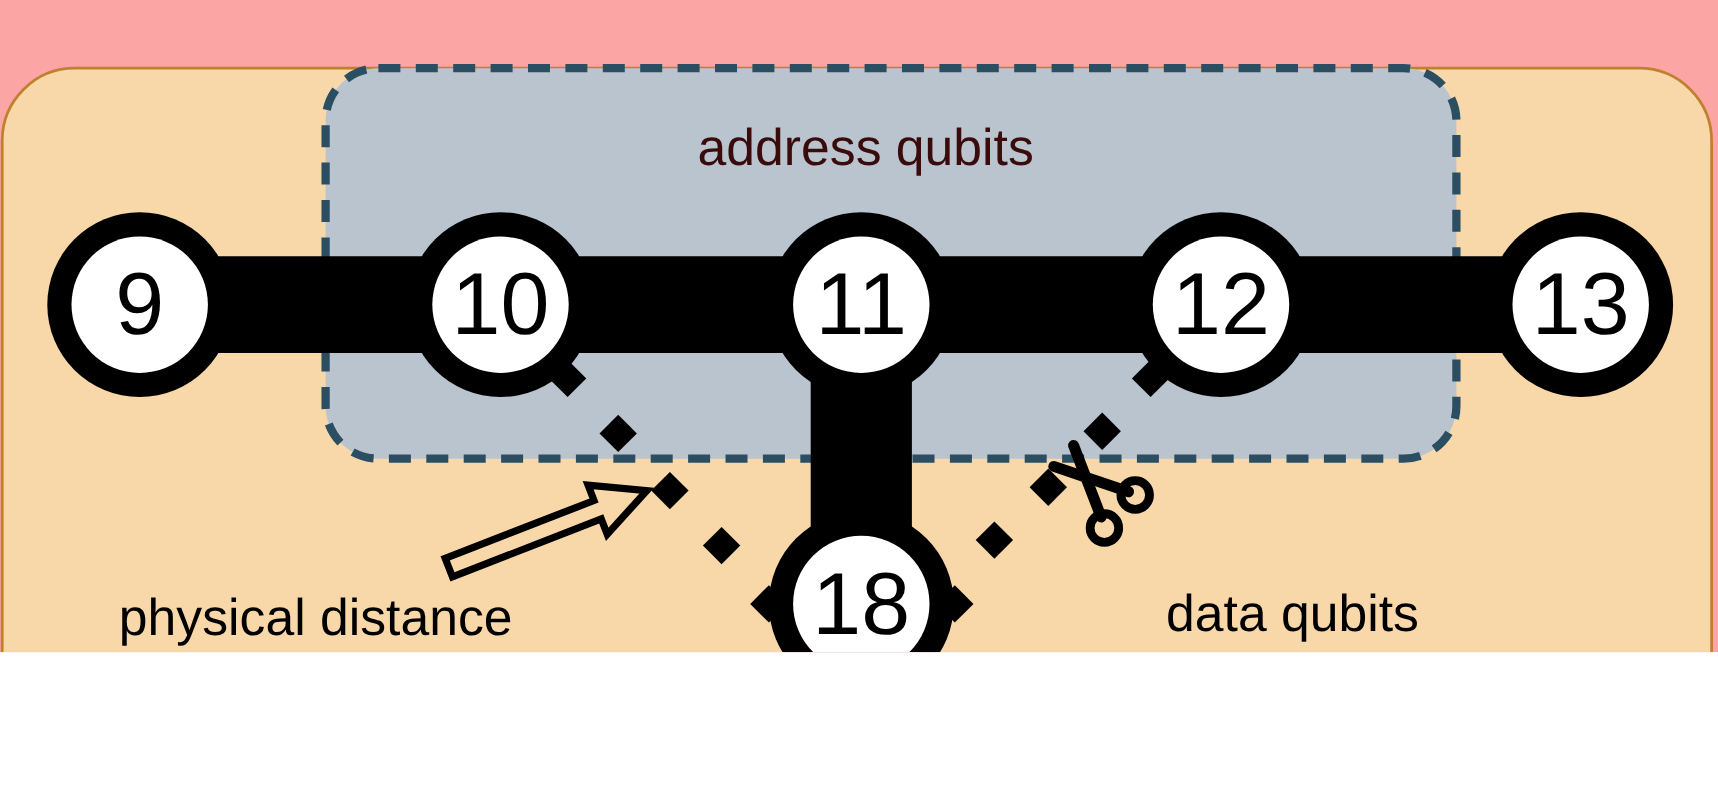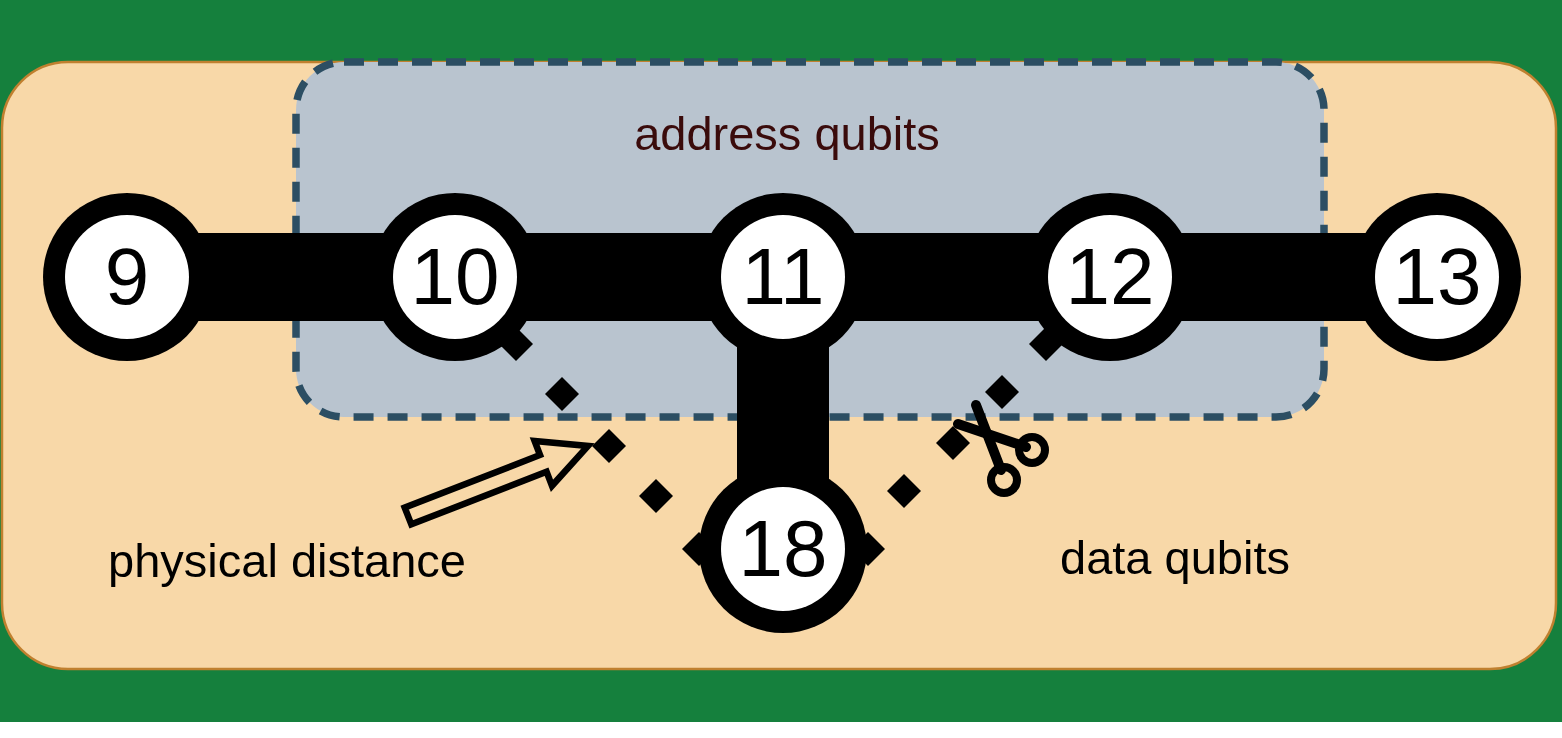--- a/index.html
+++ b/index.html
@@ -3,22 +3,22 @@
 <meta charset="utf-8">
 <style>
   html, body {
     margin: 0;
     padding: 0;
     background: #ffffff;
   }
   .stage {
     position: relative;
     width: 1562px;
-    height: 722px;
-    background: #15803d;
+    height: 593px;
+    background: #fca5a5;
     overflow: hidden;
   }
   svg {
     display: block;
   }
   text {
     font-family: "Liberation Sans", "DejaVu Sans", sans-serif;
   }
   .node-label {
     font-size: 80px;

